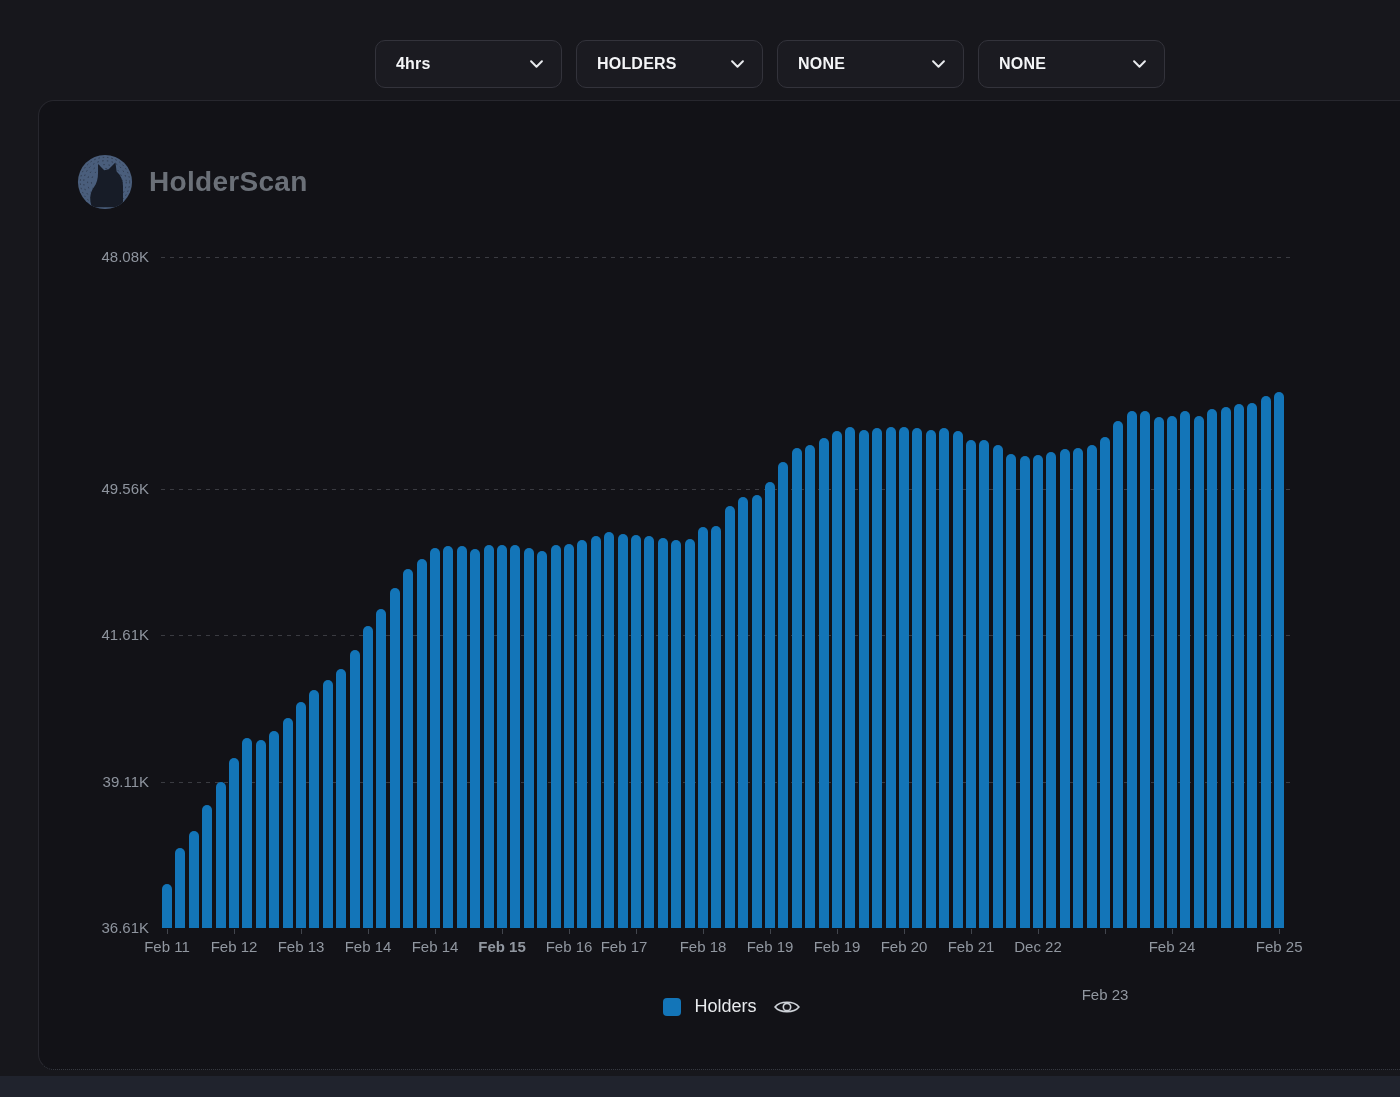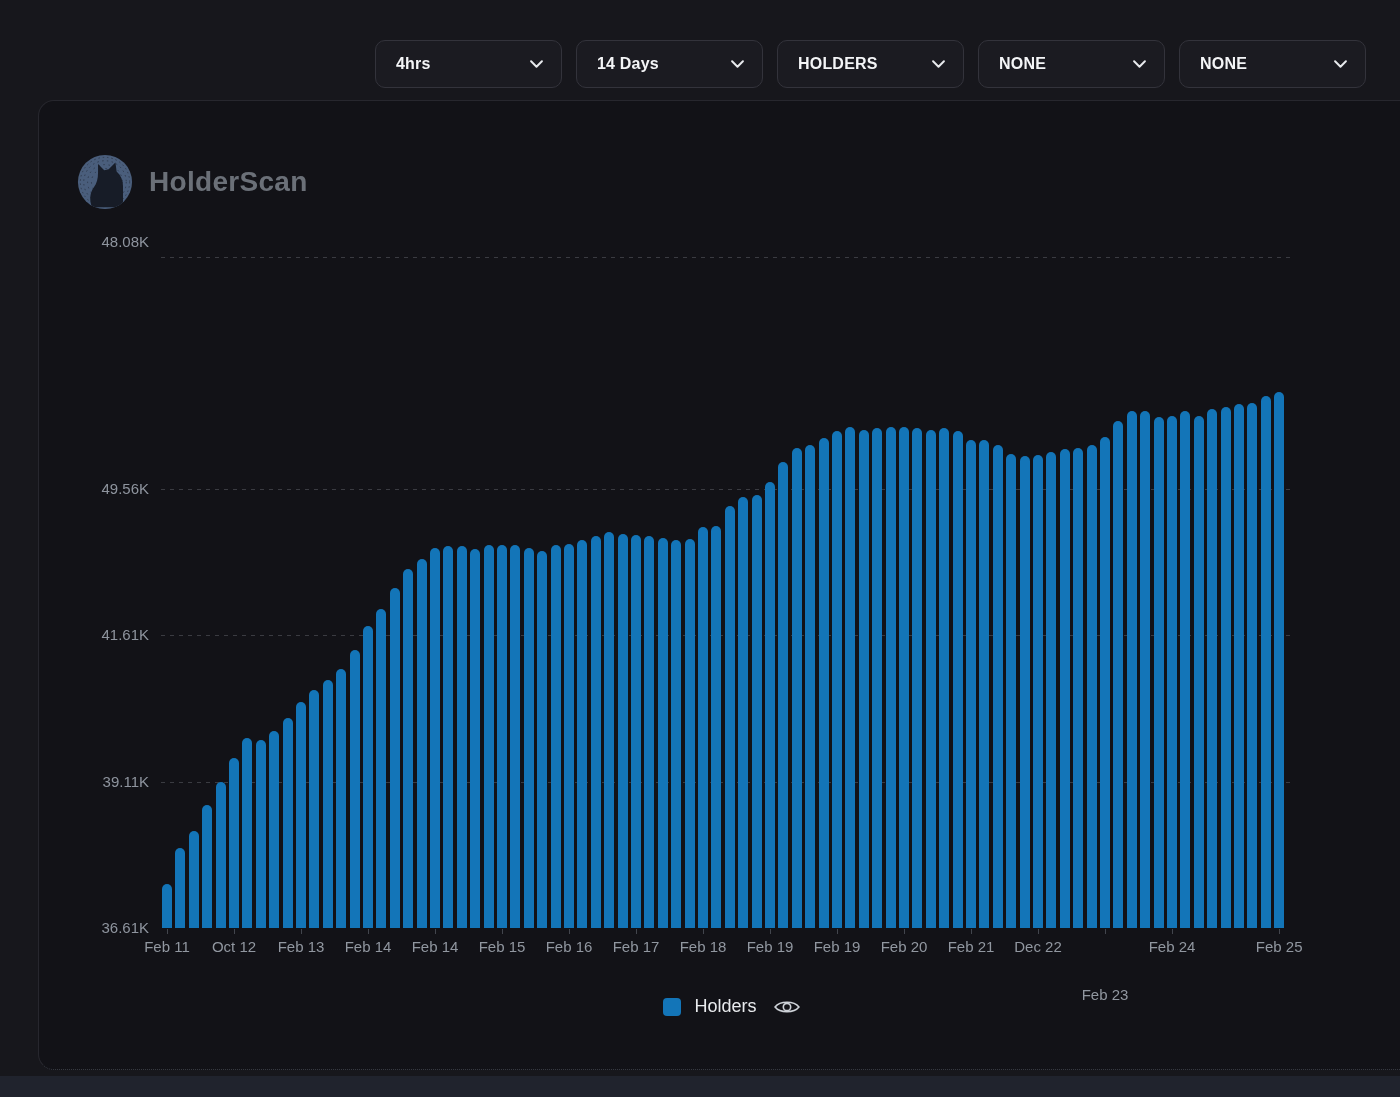--- a/index.html
+++ b/index.html
@@ -39,26 +39,20 @@
   .bottom-strip{position:absolute;left:0;bottom:0;width:100%;height:21px;background:#20232d;}
 </style>
 </head>
 <body>
 
 <div class="screen">
 
   <div class="filter-row">
       <div class="dropdown">
         <span class="dd-label">4hrs</span>
-        <svg class="chev" width="13" height="8" viewBox="0 0 12 7">
-          <path d="M1 1 L6 6 L11 1" fill="none" stroke="#e8eaed" stroke-width="1.8" stroke-linecap="round" stroke-linejoin="round"></path>
-        </svg>
-      </div>
-      <div class="dropdown">
-        <span class="dd-label">14 Days</span>
         <svg class="chev" width="13" height="8" viewBox="0 0 12 7">
           <path d="M1 1 L6 6 L11 1" fill="none" stroke="#e8eaed" stroke-width="1.8" stroke-linecap="round" stroke-linejoin="round"></path>
         </svg>
       </div>
       <div class="dropdown">
         <span class="dd-label">HOLDERS</span>
         <svg class="chev" width="13" height="8" viewBox="0 0 12 7">
           <path d="M1 1 L6 6 L11 1" fill="none" stroke="#e8eaed" stroke-width="1.8" stroke-linecap="round" stroke-linejoin="round"></path>
         </svg>
       </div>
@@ -98,21 +92,21 @@
     </div>
 
     <div class="plot">
         <div class="ylab" style="top: 818px;">36.61K</div>
         <div class="ylab" style="top: 671.749px;">39.11K</div>
         <div class="gridline" style="top: 680.749px;"></div>
         <div class="ylab" style="top: 525.498px;">41.61K</div>
         <div class="gridline" style="top: 534.498px;"></div>
         <div class="ylab" style="top: 379.247px;">49.56K</div>
         <div class="gridline" style="top: 388.247px;"></div>
-        <div class="ylab" style="top: 132px;">48.08K</div>
+        <div class="ylab" style="top: 147px;">48.08K</div>
         <div class="gridline" style="top: 156px;"></div>
         <div class="bar" style="left: 123px; top: 782.54px; height: 44.4603px; background: rgb(19, 117, 184);"></div>
         <div class="bar" style="left: 136.4px; top: 746.854px; height: 80.1456px; background: rgb(19, 117, 184);"></div>
         <div class="bar" style="left: 149.8px; top: 730.474px; height: 96.5257px; background: rgb(19, 117, 184);"></div>
         <div class="bar" style="left: 163.2px; top: 703.564px; height: 123.436px; background: rgb(19, 117, 184);"></div>
         <div class="bar" style="left: 176.6px; top: 680.749px; height: 146.251px; background: rgb(19, 117, 184);"></div>
         <div class="bar" style="left: 190px; top: 657.349px; height: 169.651px; background: rgb(19, 117, 184);"></div>
         <div class="bar" style="left: 203.4px; top: 637.459px; height: 189.541px; background: rgb(19, 117, 184);"></div>
         <div class="bar" style="left: 216.8px; top: 639.214px; height: 187.786px; background: rgb(19, 117, 184);"></div>
         <div class="bar" style="left: 230.2px; top: 629.854px; height: 197.146px; background: rgb(19, 117, 184);"></div>
@@ -187,33 +181,33 @@
         <div class="bar" style="left: 1154.8px; top: 314.536px; height: 512.464px; background: rgb(19, 117, 184);"></div>
         <div class="bar" style="left: 1168.2px; top: 307.516px; height: 519.484px; background: rgb(19, 117, 184);"></div>
         <div class="bar" style="left: 1181.6px; top: 306.346px; height: 520.654px; background: rgb(19, 117, 184);"></div>
         <div class="bar" style="left: 1195px; top: 303.421px; height: 523.579px; background: rgb(19, 117, 184);"></div>
         <div class="bar" style="left: 1208.4px; top: 302.251px; height: 524.749px; background: rgb(19, 117, 184);"></div>
         <div class="bar" style="left: 1221.8px; top: 295.231px; height: 531.769px; background: rgb(19, 117, 184);"></div>
         <div class="bar" style="left: 1235.2px; top: 290.551px; height: 536.449px; background: rgb(19, 117, 184);"></div>
         <div class="xtick" style="left: 128px;"></div>
         <div class="xlab" style="left: 94px;">Feb 11</div>
         <div class="xtick" style="left: 195px;"></div>
-        <div class="xlab" style="left: 161px;">Oct 12</div>
+        <div class="xlab" style="left: 161px;">Feb 12</div>
         <div class="xtick" style="left: 262px;"></div>
         <div class="xlab" style="left: 228px;">Feb 13</div>
         <div class="xtick" style="left: 329px;"></div>
         <div class="xlab" style="left: 295px;">Feb 14</div>
         <div class="xtick" style="left: 396px;"></div>
         <div class="xlab" style="left: 362px;">Feb 14</div>
         <div class="xtick" style="left: 463px;"></div>
-        <div class="xlab" style="left: 429px;">Feb 15</div>
+        <div class="xlab" style="left: 429px; font-weight: bold;">Feb 15</div>
         <div class="xtick" style="left: 530px;"></div>
         <div class="xlab" style="left: 496px;">Feb 16</div>
         <div class="xtick" style="left: 597px;"></div>
-        <div class="xlab" style="left: 563px;">Feb 17</div>
+        <div class="xlab" style="left: 551px;">Feb 17</div>
         <div class="xtick" style="left: 664px;"></div>
         <div class="xlab" style="left: 630px;">Feb 18</div>
         <div class="xtick" style="left: 731px;"></div>
         <div class="xlab" style="left: 697px;">Feb 19</div>
         <div class="xtick" style="left: 798px;"></div>
         <div class="xlab" style="left: 764px;">Feb 19</div>
         <div class="xtick" style="left: 865px;"></div>
         <div class="xlab" style="left: 831px;">Feb 20</div>
         <div class="xtick" style="left: 932px;"></div>
         <div class="xlab" style="left: 898px;">Feb 21</div>

